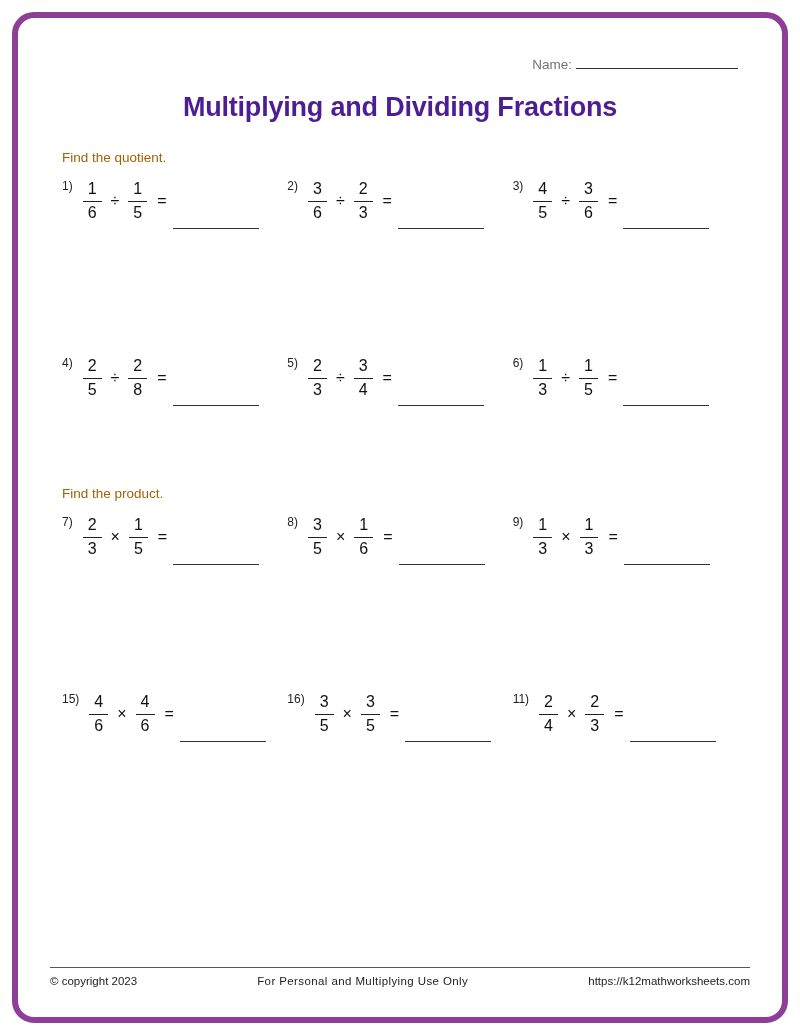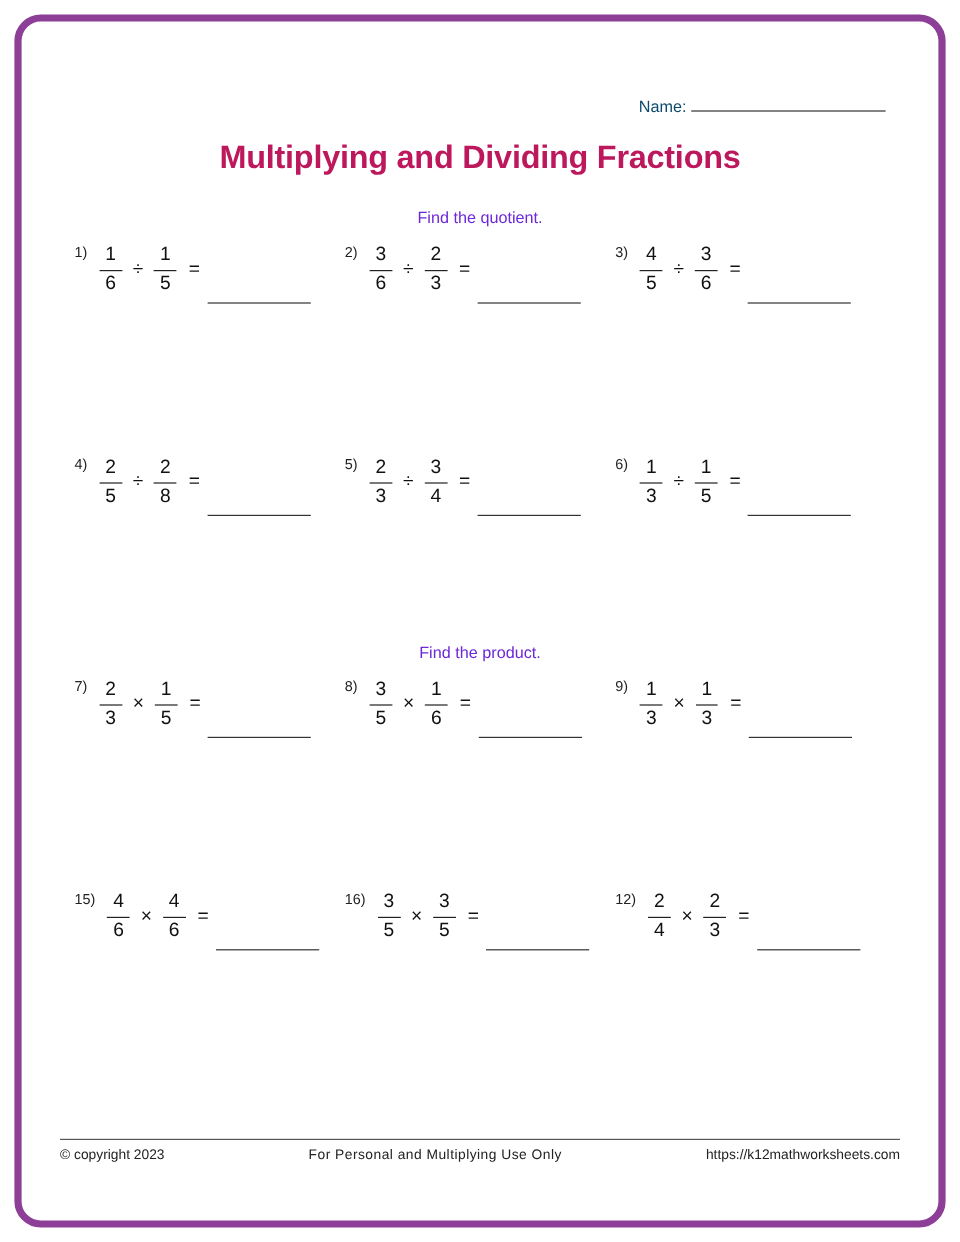--- a/index.html
+++ b/index.html
@@ -8,54 +8,54 @@
     font-family: "Liberation Sans", sans-serif; color: #111;
     overflow: hidden;
   }
   .border-frame {
     position: absolute; inset: 12px;
     border: 6px solid #8d3f98; border-radius: 22px;
     pointer-events: none;
   }
   .content { position: absolute; left: 62px; right: 62px; top: 0; }
 
-  .name-row { margin-top: 80px; text-align: right; font-size: 13.5px; color: #0c4a6e; }
+  .name-row { margin-top: 56px; text-align: right; font-size: 13.5px; color: #737373; }
   .name-line {
     display: inline-block; width: 162px; border-bottom: 1.2px solid #333;
     height: 12px; margin-left: 4px; vertical-align: baseline;
   }
 
   .title {
     margin-top: 20px; text-align: center;
-    font-size: 27px; font-weight: 700; letter-spacing: -0.2px; color: #be185d;
-  }
-
-  .section-label { margin-top: 27px; font-size: 13.5px; color: #6d28d9; text-align: center; }
-  .section-label.second { margin-top: 106px; }
+    font-size: 27px; font-weight: 700; letter-spacing: -0.2px; color: #4c1d95;
+  }
+
+  .section-label { margin-top: 27px; font-size: 13.5px; color: #a16207; }
+  .section-label.second { margin-top: 80px; }
 
   .prob-row {
     display: grid; grid-template-columns: repeat(3, 1fr);
     margin-top: 8px;
   }
   .prob-row.gap { margin-top: 121px; }
 
   .problem { display: flex; align-items: center; height: 56px; }
   .pnum { align-self: flex-start; margin-top: 6px; margin-right: 10px; font-size: 12px; color: #222; }
   .frac { display: inline-flex; flex-direction: column; align-items: center; font-size: 16px; line-height: 1.3; color: #111; }
   .fn { border-bottom: 1.4px solid #222; padding: 0 5px 1px; }
   .fd { padding-top: 1px; }
   .op { margin: 0 9px; font-size: 16px; }
   .eq { margin: 0 6px 0 10px; font-size: 16px; }
   .blank {
     width: 86px; border-bottom: 1.3px solid #333; height: 1px;
     align-self: flex-end; margin-bottom: 0;
   }
 
   .footer {
-    position: absolute; left: 50px; right: 50px; bottom: 66px;
+    position: absolute; left: 50px; right: 50px; bottom: 48px;
     border-top: 1px solid #555; padding-top: 7px;
     display: flex; justify-content: space-between; align-items: flex-start;
     font-size: 11.5px; color: #222;
   }
   .footer .mid { letter-spacing: 0.4px; }
 </style>
 </head>
 <body>
 
 <div class="border-frame"></div>
@@ -245,21 +245,21 @@
       <span class="op">×</span>
       <span class="frac">
         <span class="fn">3</span>
         <span class="fd">5</span>
       </span>
       <span class="eq">=</span>
       <span class="blank"></span>
     </div>
 
     <div class="problem">
-      <span class="pnum">12)</span>
+      <span class="pnum">11)</span>
       <span class="frac">
         <span class="fn">2</span>
         <span class="fd">4</span>
       </span>
       <span class="op">×</span>
       <span class="frac">
         <span class="fn">2</span>
         <span class="fd">3</span>
       </span>
       <span class="eq">=</span>

